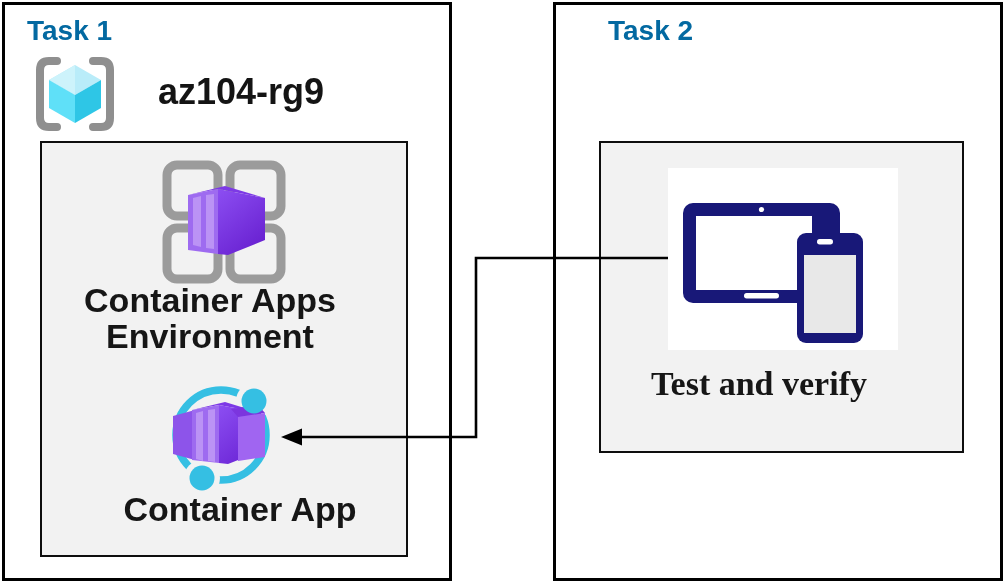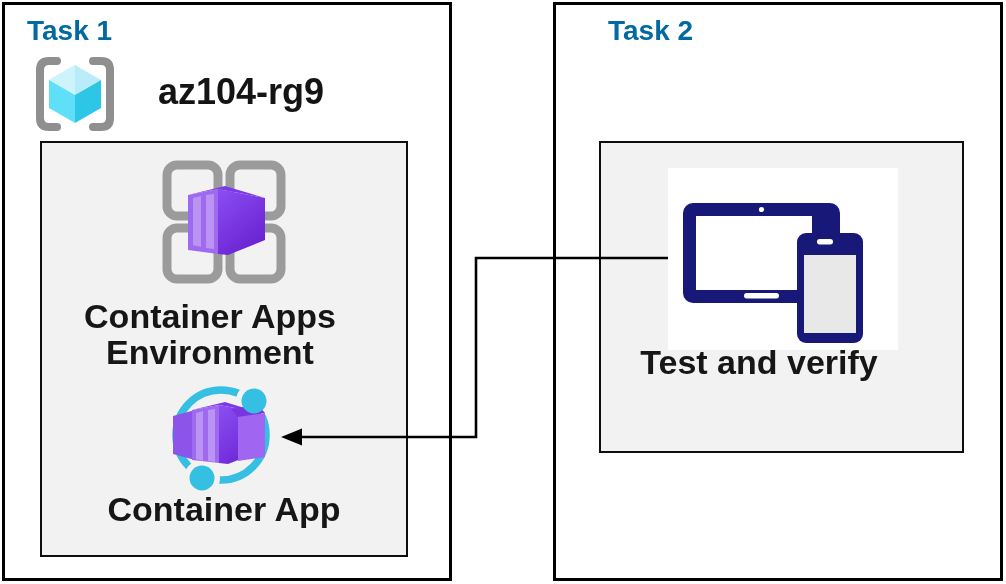--- a/index.html
+++ b/index.html
@@ -24,30 +24,30 @@
   }
   .rg-name{
     font-weight:bold;font-size:36px;color:#141414;z-index:3;white-space:nowrap;
   }
   #task1-box{left:2px;top:2px;width:450px;height:579px;}
   #task1-title{left:27px;top:15px;}
   #rg-icon{left:33px;top:55px;width:84px;height:78px;z-index:3;}
   #rg-name{left:130px;top:71px;margin-left:28px;}
   #inner1{left:40px;top:141px;width:368px;height:416px;}
   #env-icon{left:158px;top:156px;width:132px;height:132px;z-index:3;}
-  #env-label{left:40px;top:282px;width:340px;margin-top:16px;}
+  #env-label{left:40px;top:282px;width:340px;}
   #env-label span{display:inline-block;max-width:310px;}
   #app-icon{left:168px;top:376px;width:110px;height:122px;z-index:3;}
-  #app-label{left:40px;top:491px;width:368px;}
+  #app-label{left:56px;top:491px;width:368px;}
   #task2-box{left:553px;top:2px;width:450px;height:579px;}
   #task2-title{left:608px;top:15px;}
   #inner2{left:599px;top:141px;width:365px;height:312px;}
   #white-box{left:668px;top:168px;width:230px;height:182px;background:#ffffff;z-index:5;}
   #devices-icon{left:0;top:0;width:230px;height:182px;z-index:6;position:absolute;}
-  #verify-label{left:599px;top:344px;width:320px;}
+  #verify-label{left:599px;top:366px;width:320px;font-family:Liberation Serif, serif;}
   #connector{left:0;top:0;width:1006px;height:584px;z-index:4;pointer-events:none;}
   svg{display:block;}
 </style>
 </head>
 <body>
 
 <div class="abs task-box" id="task1-box"></div>
 <div class="abs task-title" id="task1-title">Task 1</div>
 
 <svg class="abs" id="rg-icon" viewBox="0 0 84 78">

